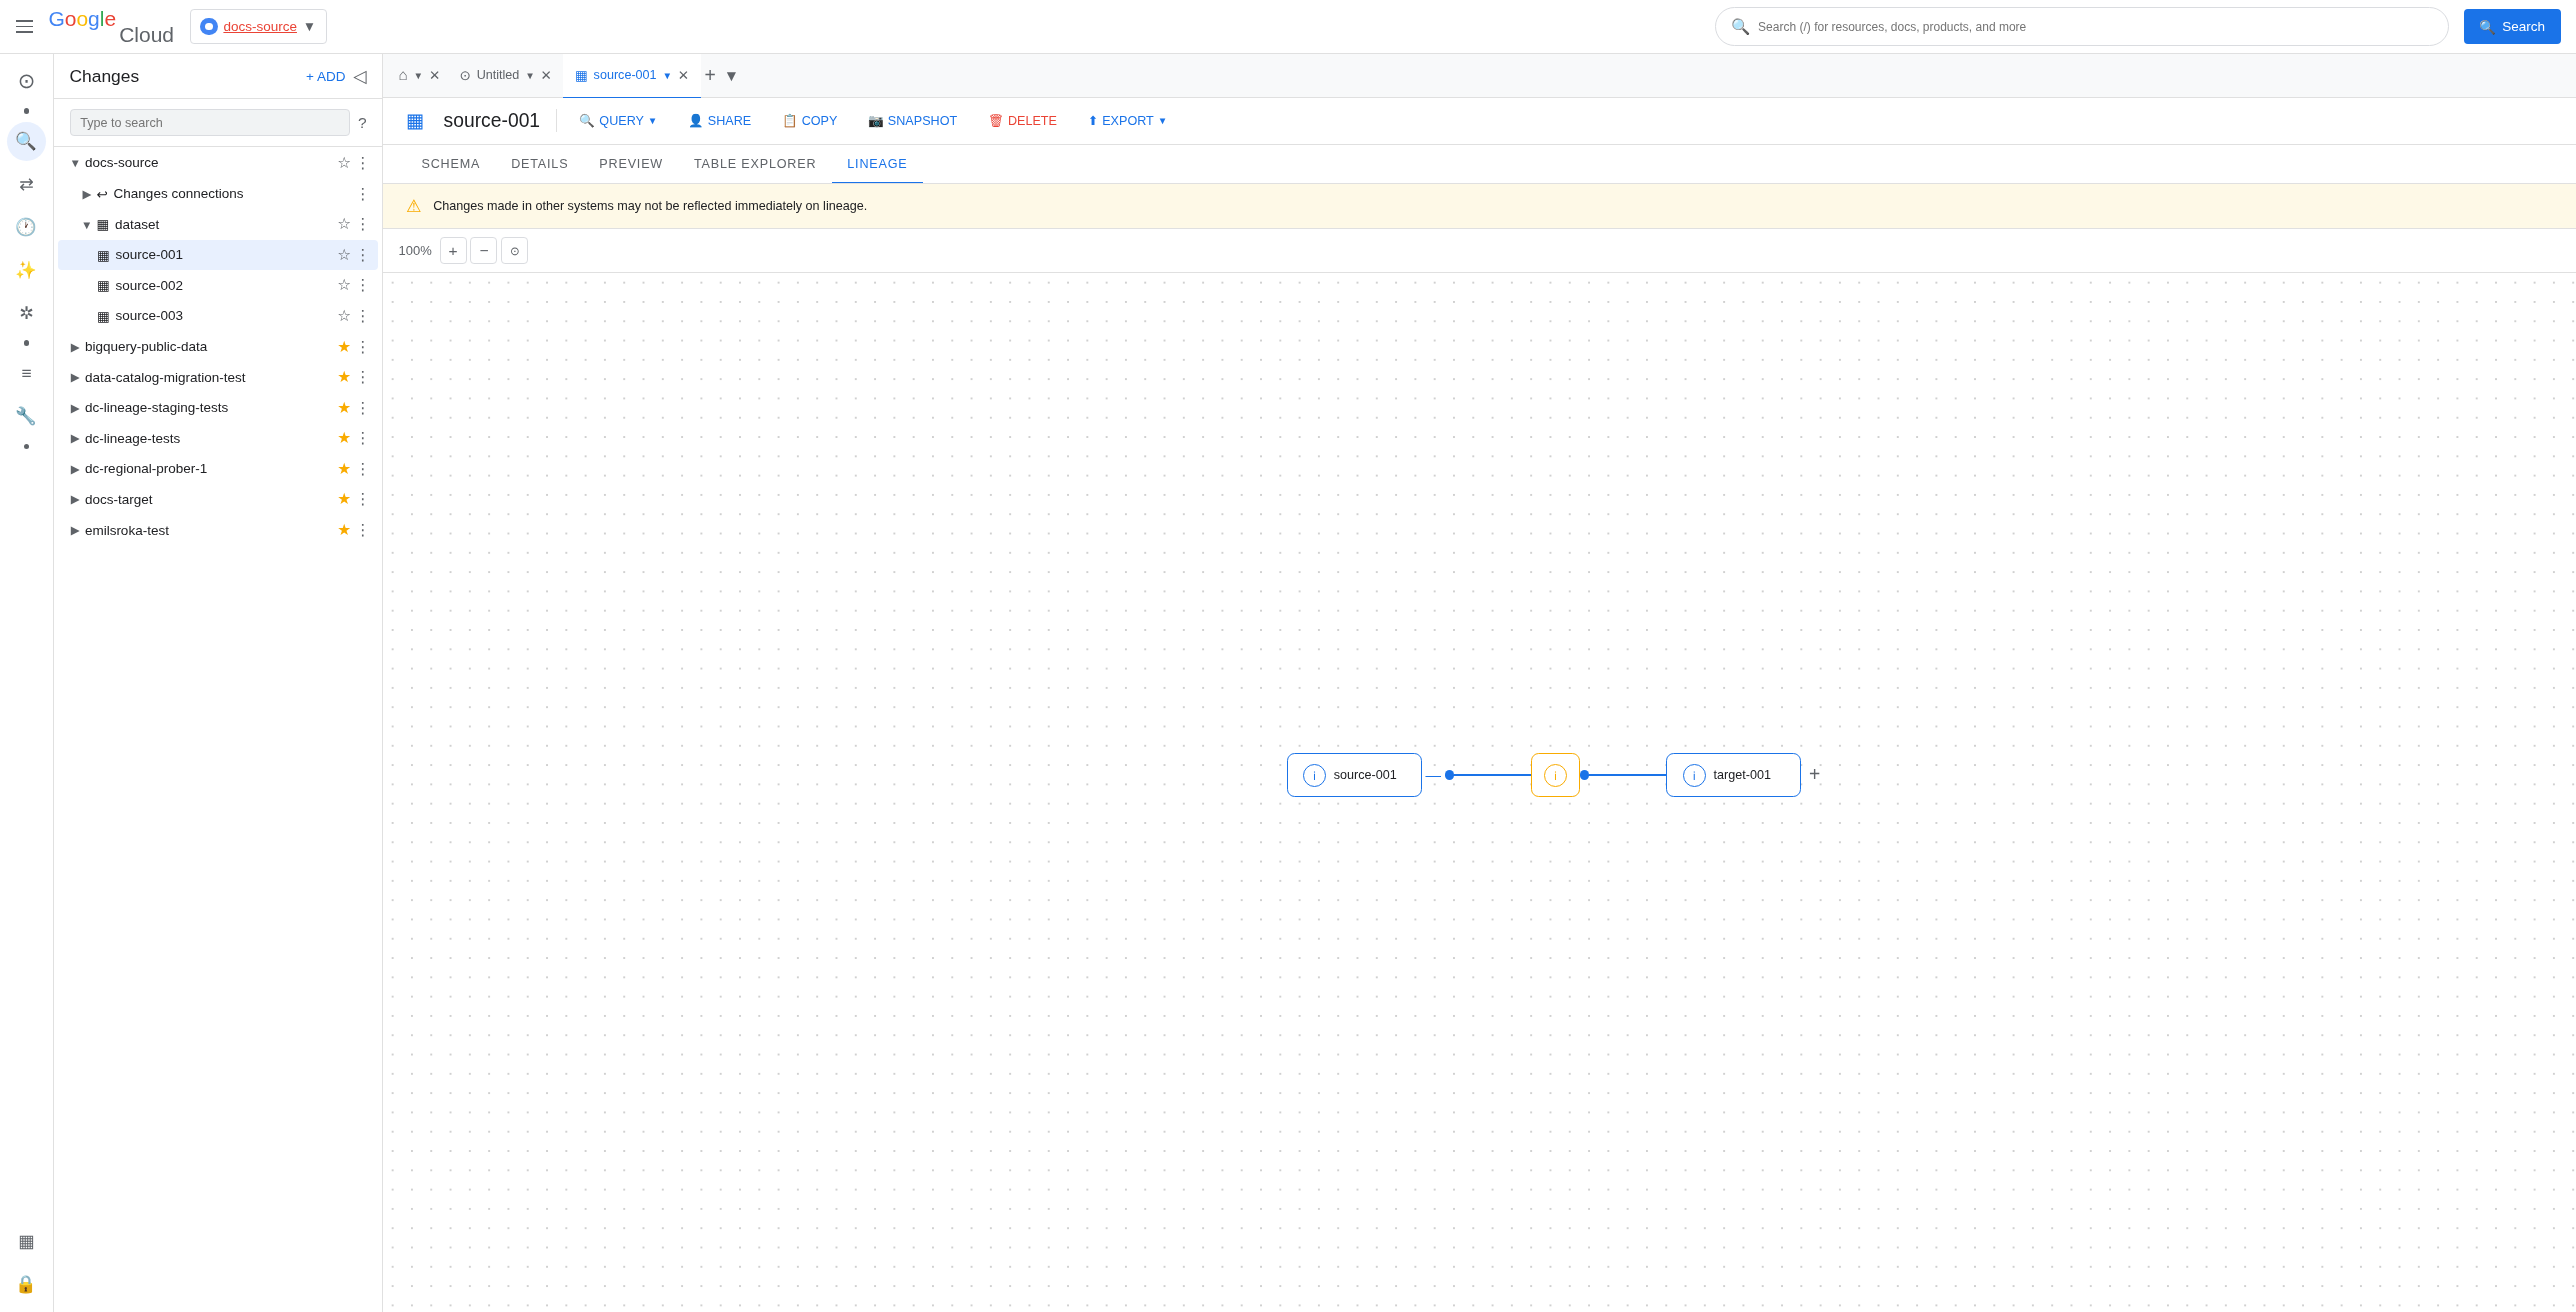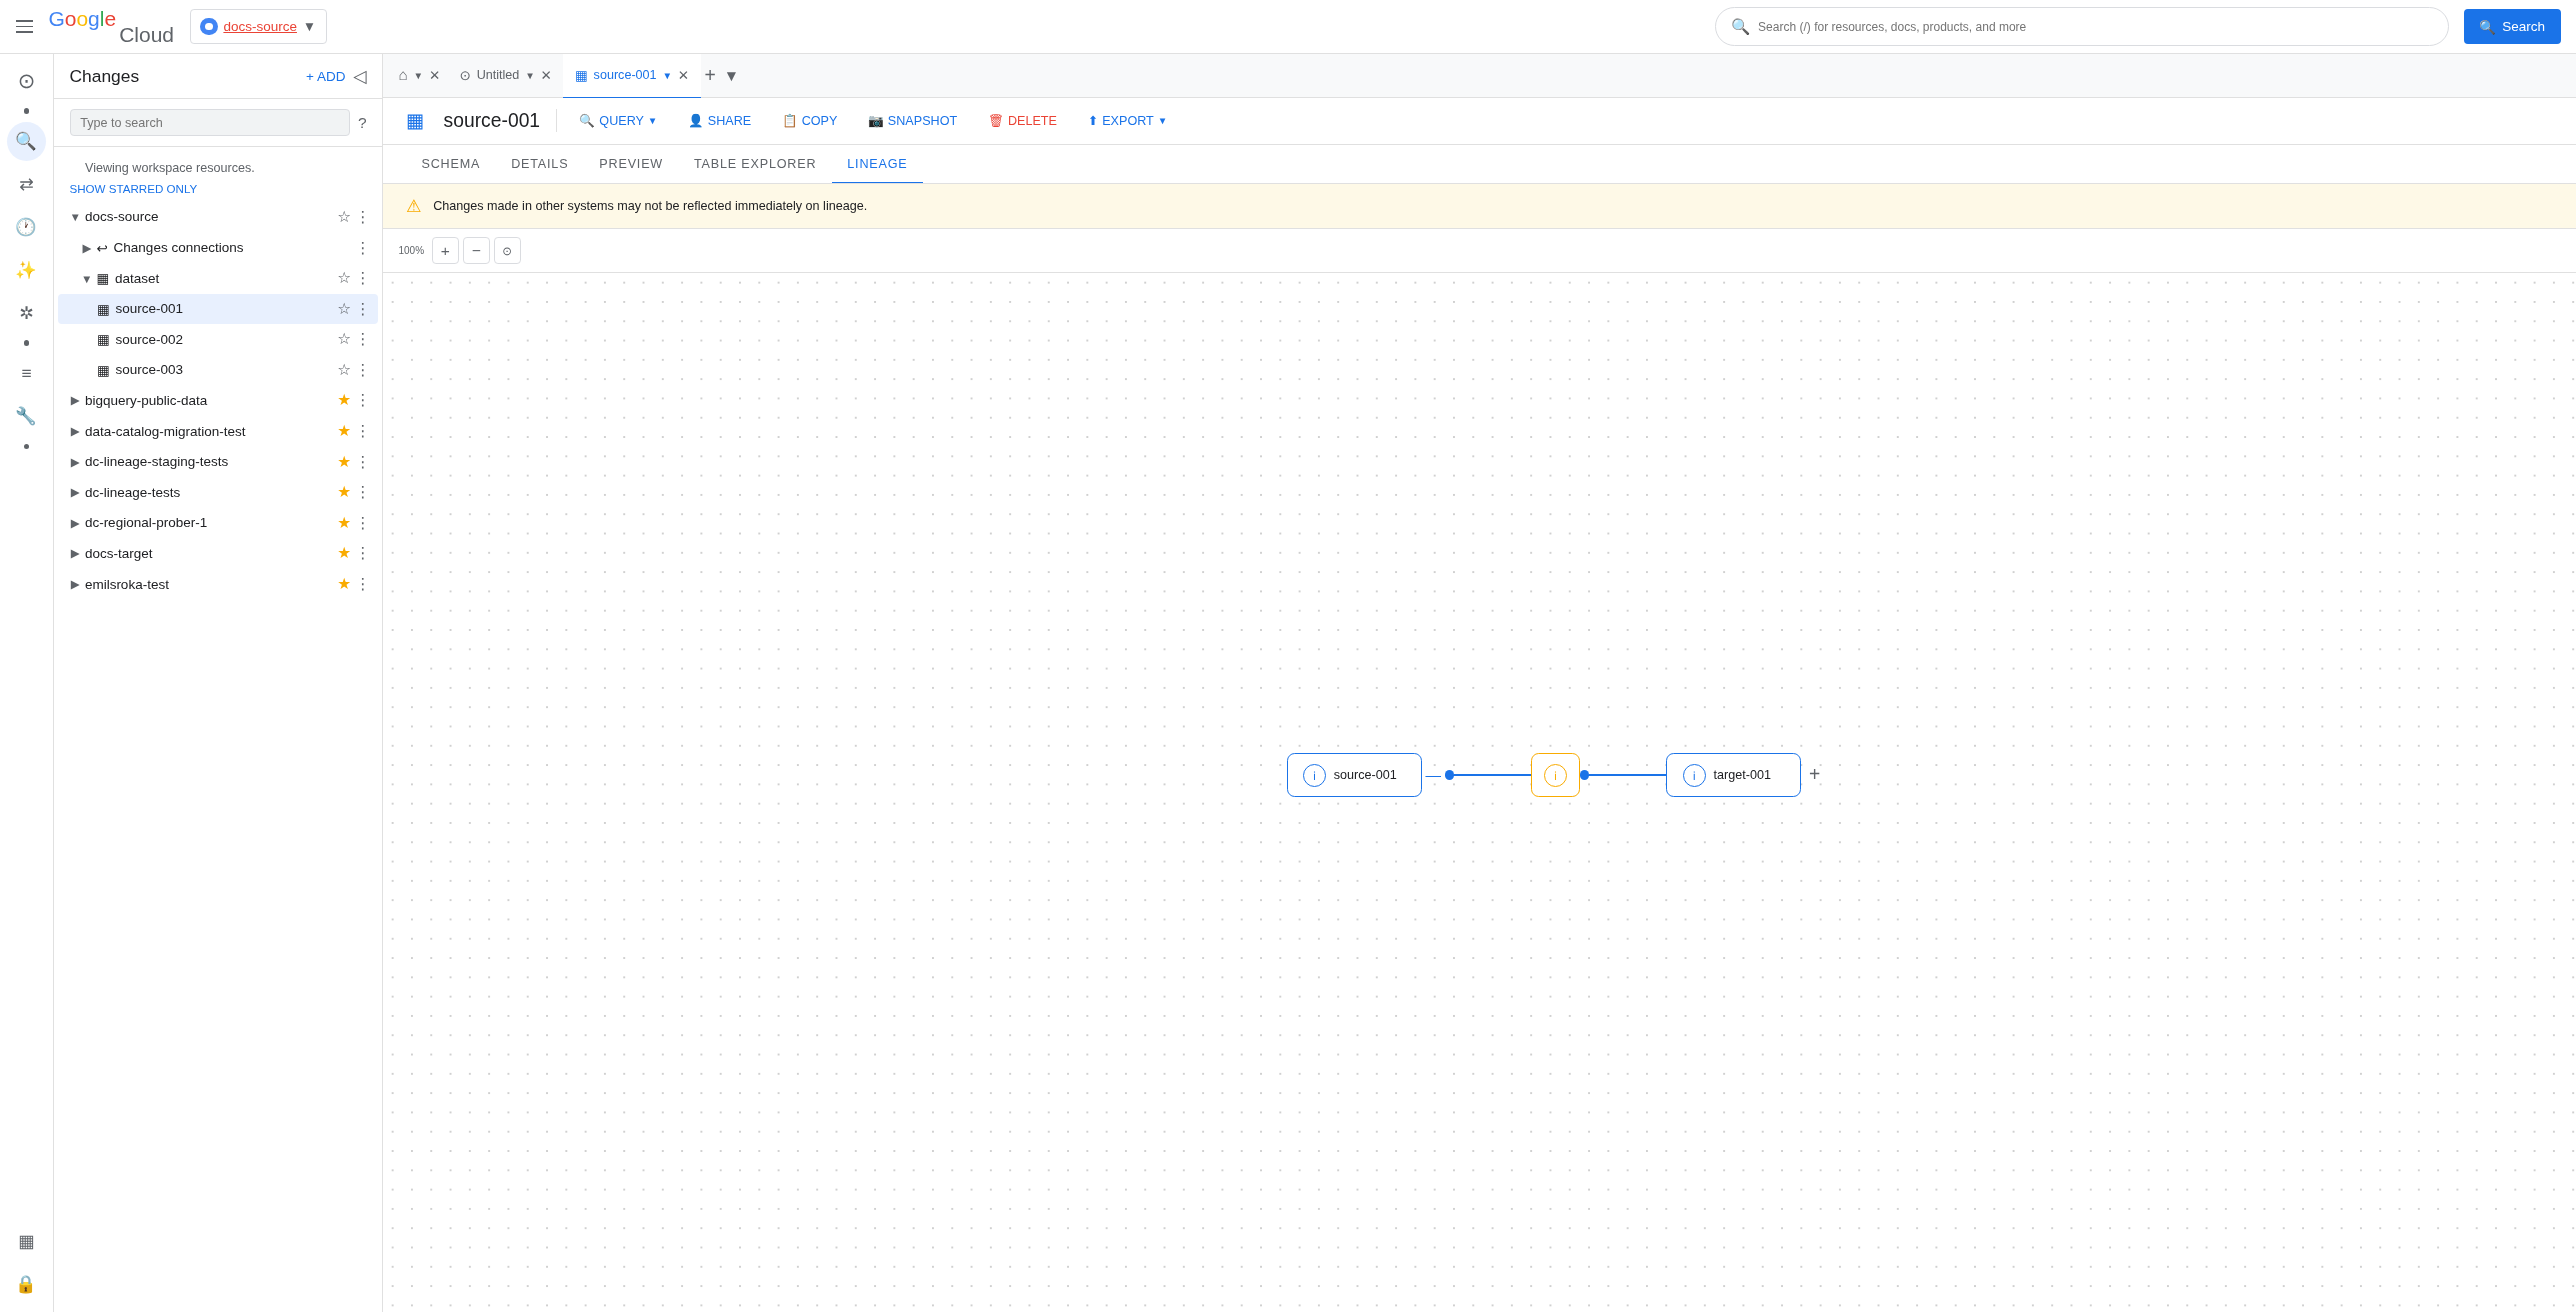--- a/index.html
+++ b/index.html
@@ -215,21 +215,21 @@
       flex: 1;
       overflow: hidden;
       position: relative;
       background: #fff;
     }
     .zoom-controls {
       display: flex; align-items: center; gap: 3.9px;
       padding: 7.7px 15.5px;
       border-bottom: 1px solid #e0e0e0;
     }
-    .zoom-level { font-size: 10px; color: #5f6368; margin-right: 3.9px; }
+    .zoom-level { font-size: 13px; color: #5f6368; margin-right: 3.9px; }
     .zoom-btn {
       width: 27px; height: 27px;
       background: none; border: 1px solid #dadce0;
       border-radius: 3.9px; cursor: pointer; font-size: 15.5px;
       display: flex; align-items: center; justify-content: center;
       color: #5f6368;
     }
 
     
     .lineage-graph {
@@ -346,24 +346,20 @@
         <button class="add-btn">+ ADD</button>
         <button class="collapse-btn">◁</button>
       </div>
     </div>
 
     <div class="search-box">
       <input type="text" style="flex: 1 1 0%; border: 1px solid rgb(218, 220, 224); border-radius: 3.9px; padding: 5.8px 9.7px; font-size: 12.6px; outline: none;" placeholder="Type to search">
       <button class="search-help">?</button>
     </div>
 
-    <div style="padding: 5.8px 15.5px;">
-      <div class="workspace-info">Viewing workspace resources.</div>
-      <div class="show-starred">SHOW STARRED ONLY</div>
-    </div>
 
     <div class="tree-list">
 
       <div class="tree-item">
         <span class="tree-toggle">▼</span>
         <span class="tree-label">docs-source</span>
         <span class="tree-star">☆</span>
         <span class="tree-more">⋮</span>
       </div>
 

